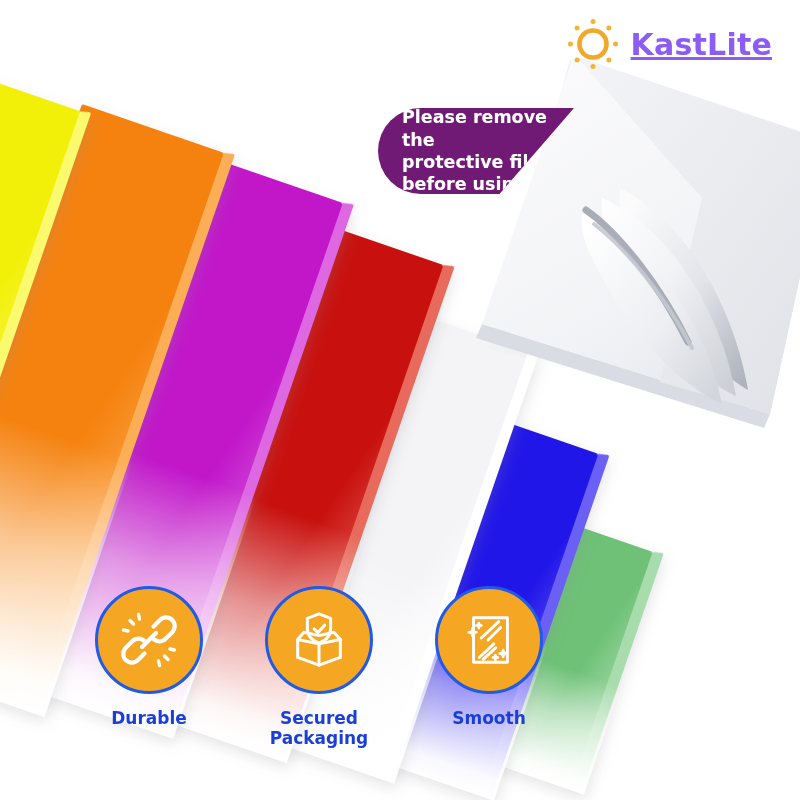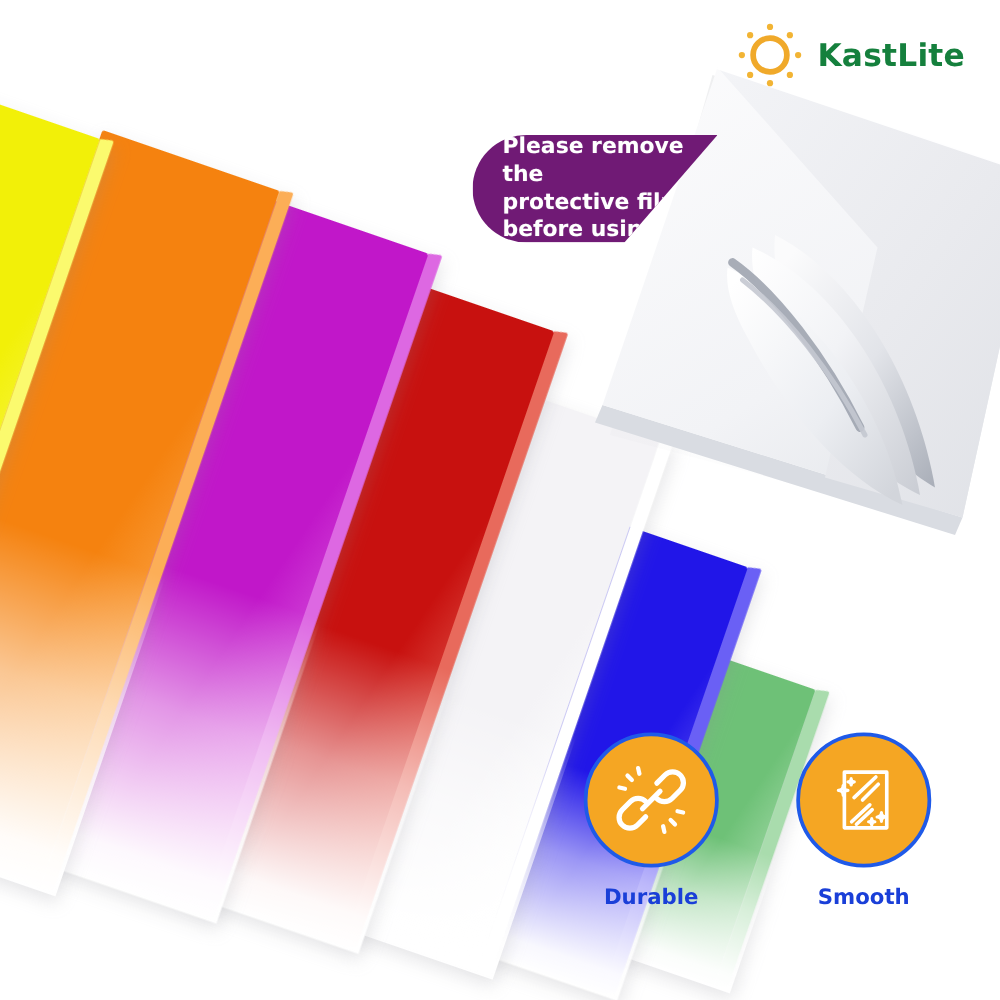--- a/index.html
+++ b/index.html
@@ -29,25 +29,26 @@
     align-items: center;
     gap: 10px;
     z-index: 60;
   }
   #brand .sun-wrap {
     width: 56px;
     height: 56px;
     position: relative;
   }
   #brand .word {
-    font-size: 25px;
+    font-size: 30px;
     font-weight: 700;
     letter-spacing: 0.2px;
-    color: #15803d;
+    color: #8b5cf6;
     font-family: "DejaVu Sans", sans-serif;
+    text-decoration: underline;
   }
 
   
   #sheets {
     position: absolute;
     inset: 0;
     z-index: 10;
   }
   .sheet {
     position: absolute;
@@ -121,21 +122,21 @@
 
   
   #features {
     position: absolute;
     left: 0;
     right: 0;
     bottom: 34px;
     height: 180px;
     z-index: 50;
     display: flex;
-    justify-content: flex-end;
+    justify-content: flex-start;
     align-items: flex-start;
     padding: 0 24px;
     box-sizing: border-box;
     margin-left: 40px;
   }
   .feature {
     width: 170px;
     display: flex;
     flex-direction: column;
     align-items: center;
@@ -298,20 +299,34 @@
             <path d="M22.5 11 L21.5 6.5"></path>
             <path d="M47.5 48 L51 51.5"></path>
             <path d="M53 41 L57.5 42"></path>
             <path d="M41.5 53 L42.5 57.5"></path>
           </g>
         </svg>
       </div>
       <div class="label">Durable</div>
     </div>
 
+    <div class="feature">
+      <div class="badge">
+        <svg viewBox="0 0 64 64" width="62" height="62" fill="none" stroke="#ffffff" stroke-width="3.1" stroke-linecap="round" stroke-linejoin="round">
+          <path d="M32 5 L44 9.6 V20 c0 7.4 -5.2 12.6 -12 15.2 C25.2 32.6 20 27.4 20 20 V9.6 Z"></path>
+          <path d="M27 20.5 L30.8 24.4 L38 16.6"></path>
+          <path d="M10 31.5 L32 36 L54 31.5"></path>
+          <path d="M10 31.5 L16.5 24 L32 27.5 L47.5 24 L54 31.5"></path>
+          <path d="M32 36 V58"></path>
+          <path d="M10 31.5 V50 L32 58 L54 50 V31.5"></path>
+        </svg>
+      </div>
+      <div class="label">Secured
+Packaging</div>
+    </div>
 
     <div class="feature">
       <div class="badge">
         <svg viewBox="0 0 64 64" width="62" height="62" fill="none" stroke="#ffffff" stroke-width="3" stroke-linecap="round" stroke-linejoin="round">
           <rect x="16" y="9" width="35" height="46"></rect>
           <path d="M24 30 L42 13"></path>
           <path d="M31 32 L44 19"></path>
           <path d="M22 50 L37 36"></path>
           <path d="M26 52 L39 40"></path>
           <g stroke-width="2.6">

